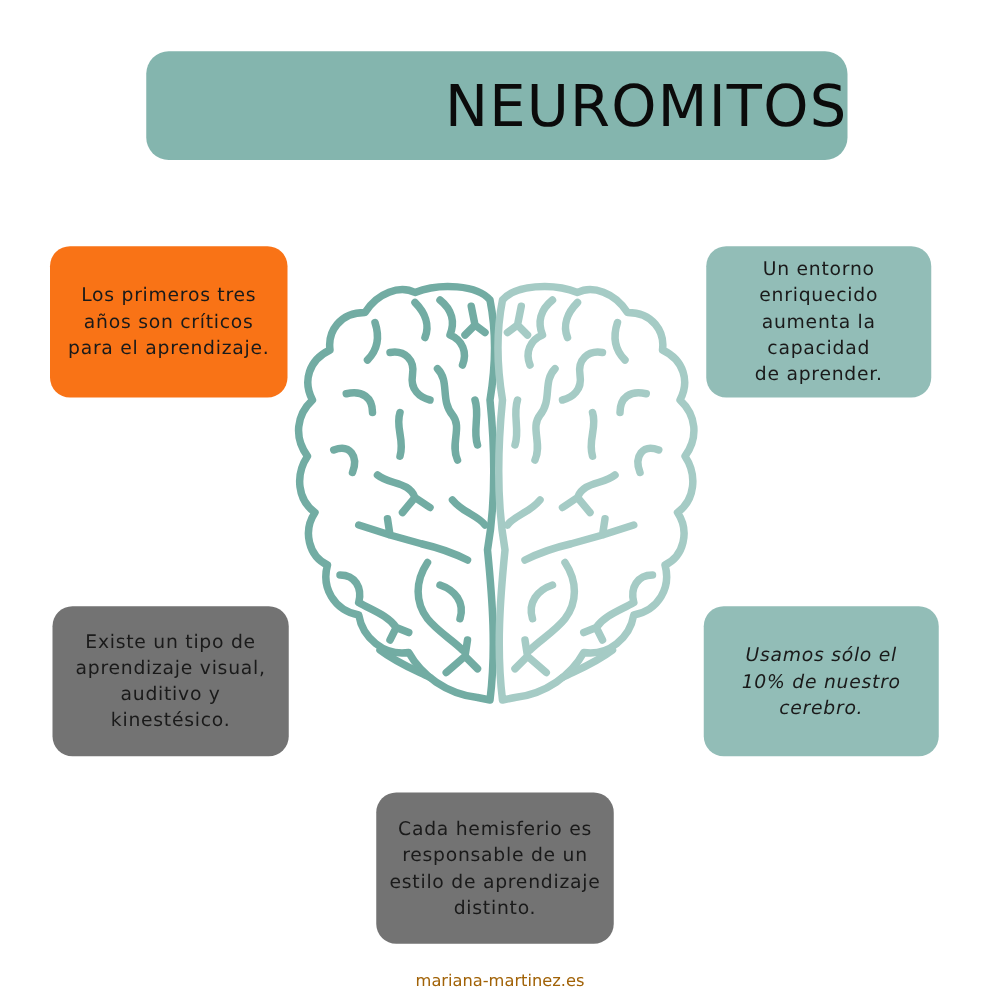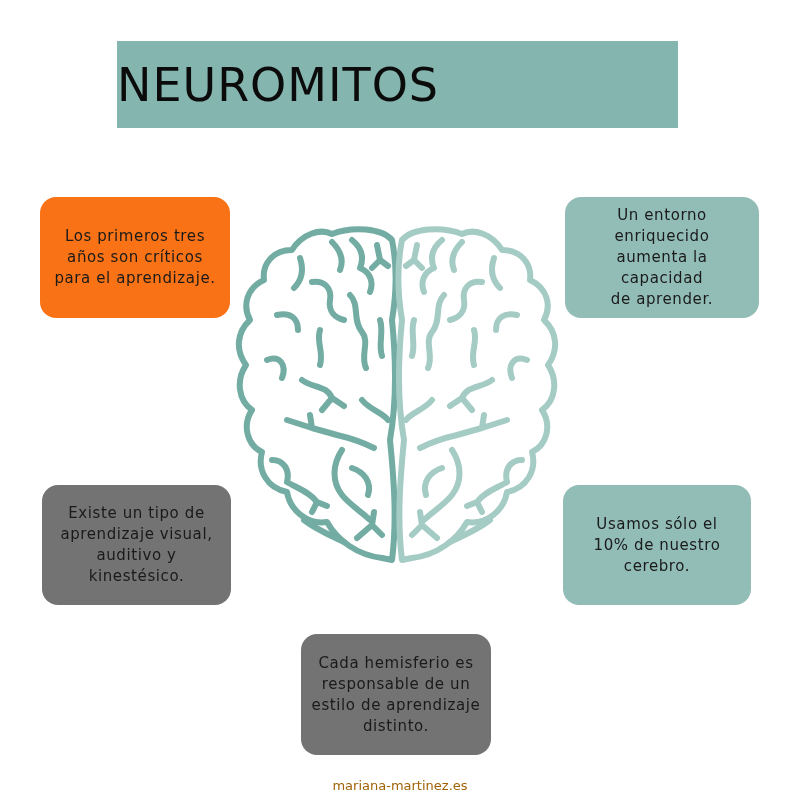--- a/index.html
+++ b/index.html
@@ -5,40 +5,40 @@
   html, body { margin: 0; padding: 0; }
   body {
     width: 800px; height: 800px; position: relative; overflow: hidden;
     background: #ffffff;
     font-family: "DejaVu Sans", sans-serif;
     color: #1c1c1c;
   }
   .title-bar {
     position: absolute; left: 117px; top: 41px; width: 561px; height: 87px;
     background: #84b5ae;
-    display: flex; align-items: center; justify-content: flex-start;
+    display: flex; align-items: center; justify-content: flex-end; border-radius: 18px;
   }
   .title-text {
     font-family: "DejaVu Sans", sans-serif;
     font-size: 46px; letter-spacing: 1px; color: #0b0b0b; font-weight: normal;
   }
   .myth-box {
     position: absolute; border-radius: 16px;
     display: flex; align-items: center; justify-content: center;
     text-align: center; box-sizing: border-box; padding: 8px 10px;
     font-size: 15px; line-height: 21px; letter-spacing: 0.6px; color: #1a1a1a;
     white-space: pre-line;
   }
   .box-light { background: #f97316; }
   .box-mid { background: #737373; }
   .box-dark { background: #92bdb7; }
   #box-tl { left: 40px; top: 197px; width: 190px; height: 121px; }
-  #box-tr { left: 565px; top: 197px; width: 194px; height: 121px; }
+  #box-tr { left: 565px; top: 197px; width: 180px; height: 121px; }
   #box-bl { left: 42px; top: 485px; width: 189px; height: 120px; }
-  #box-br { left: 563px; top: 485px; width: 188px; height: 120px; }
+  #box-br { left: 563px; top: 485px; width: 188px; height: 120px; font-style: italic; }
   #box-bc { left: 301px; top: 634px; width: 190px; height: 121px; }
   .brain {
     position: absolute; left: 232px; top: 220px; width: 330px; height: 360px;
   }
   .footer {
     position: absolute; left: 0; width: 800px; top: 778px; text-align: center;
     font-size: 13px; color: #a16207;
   }
 </style>
 </head>

